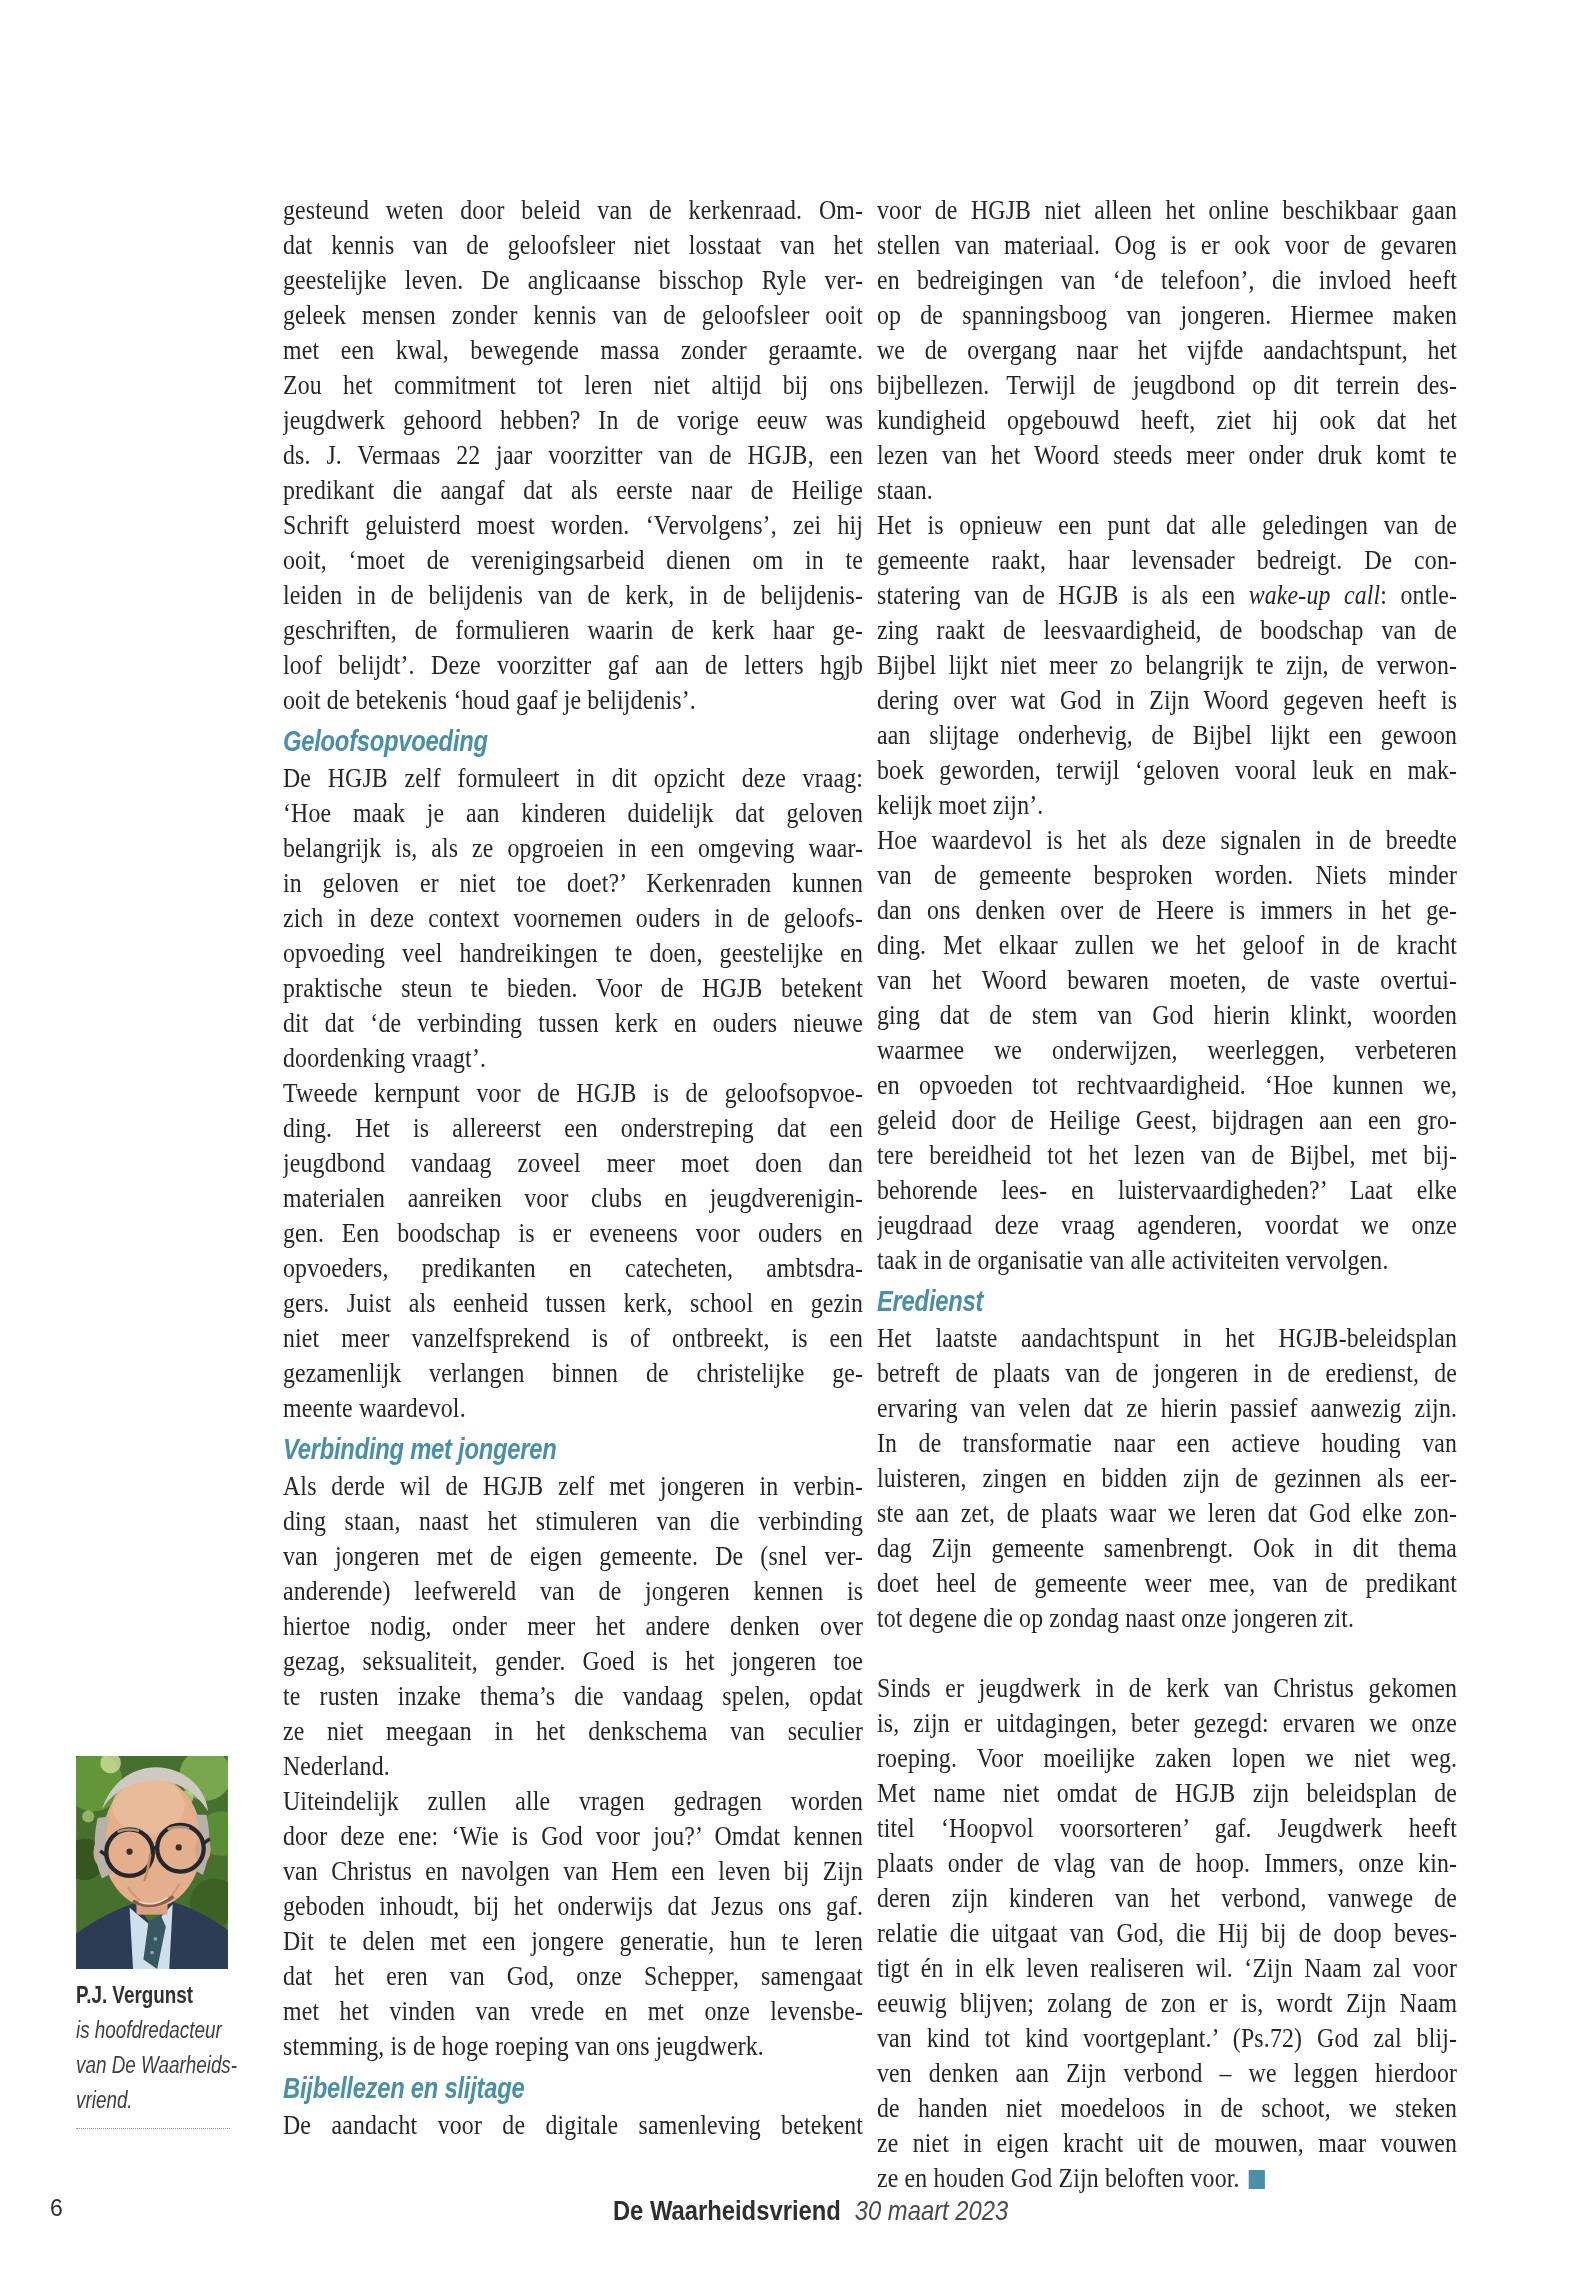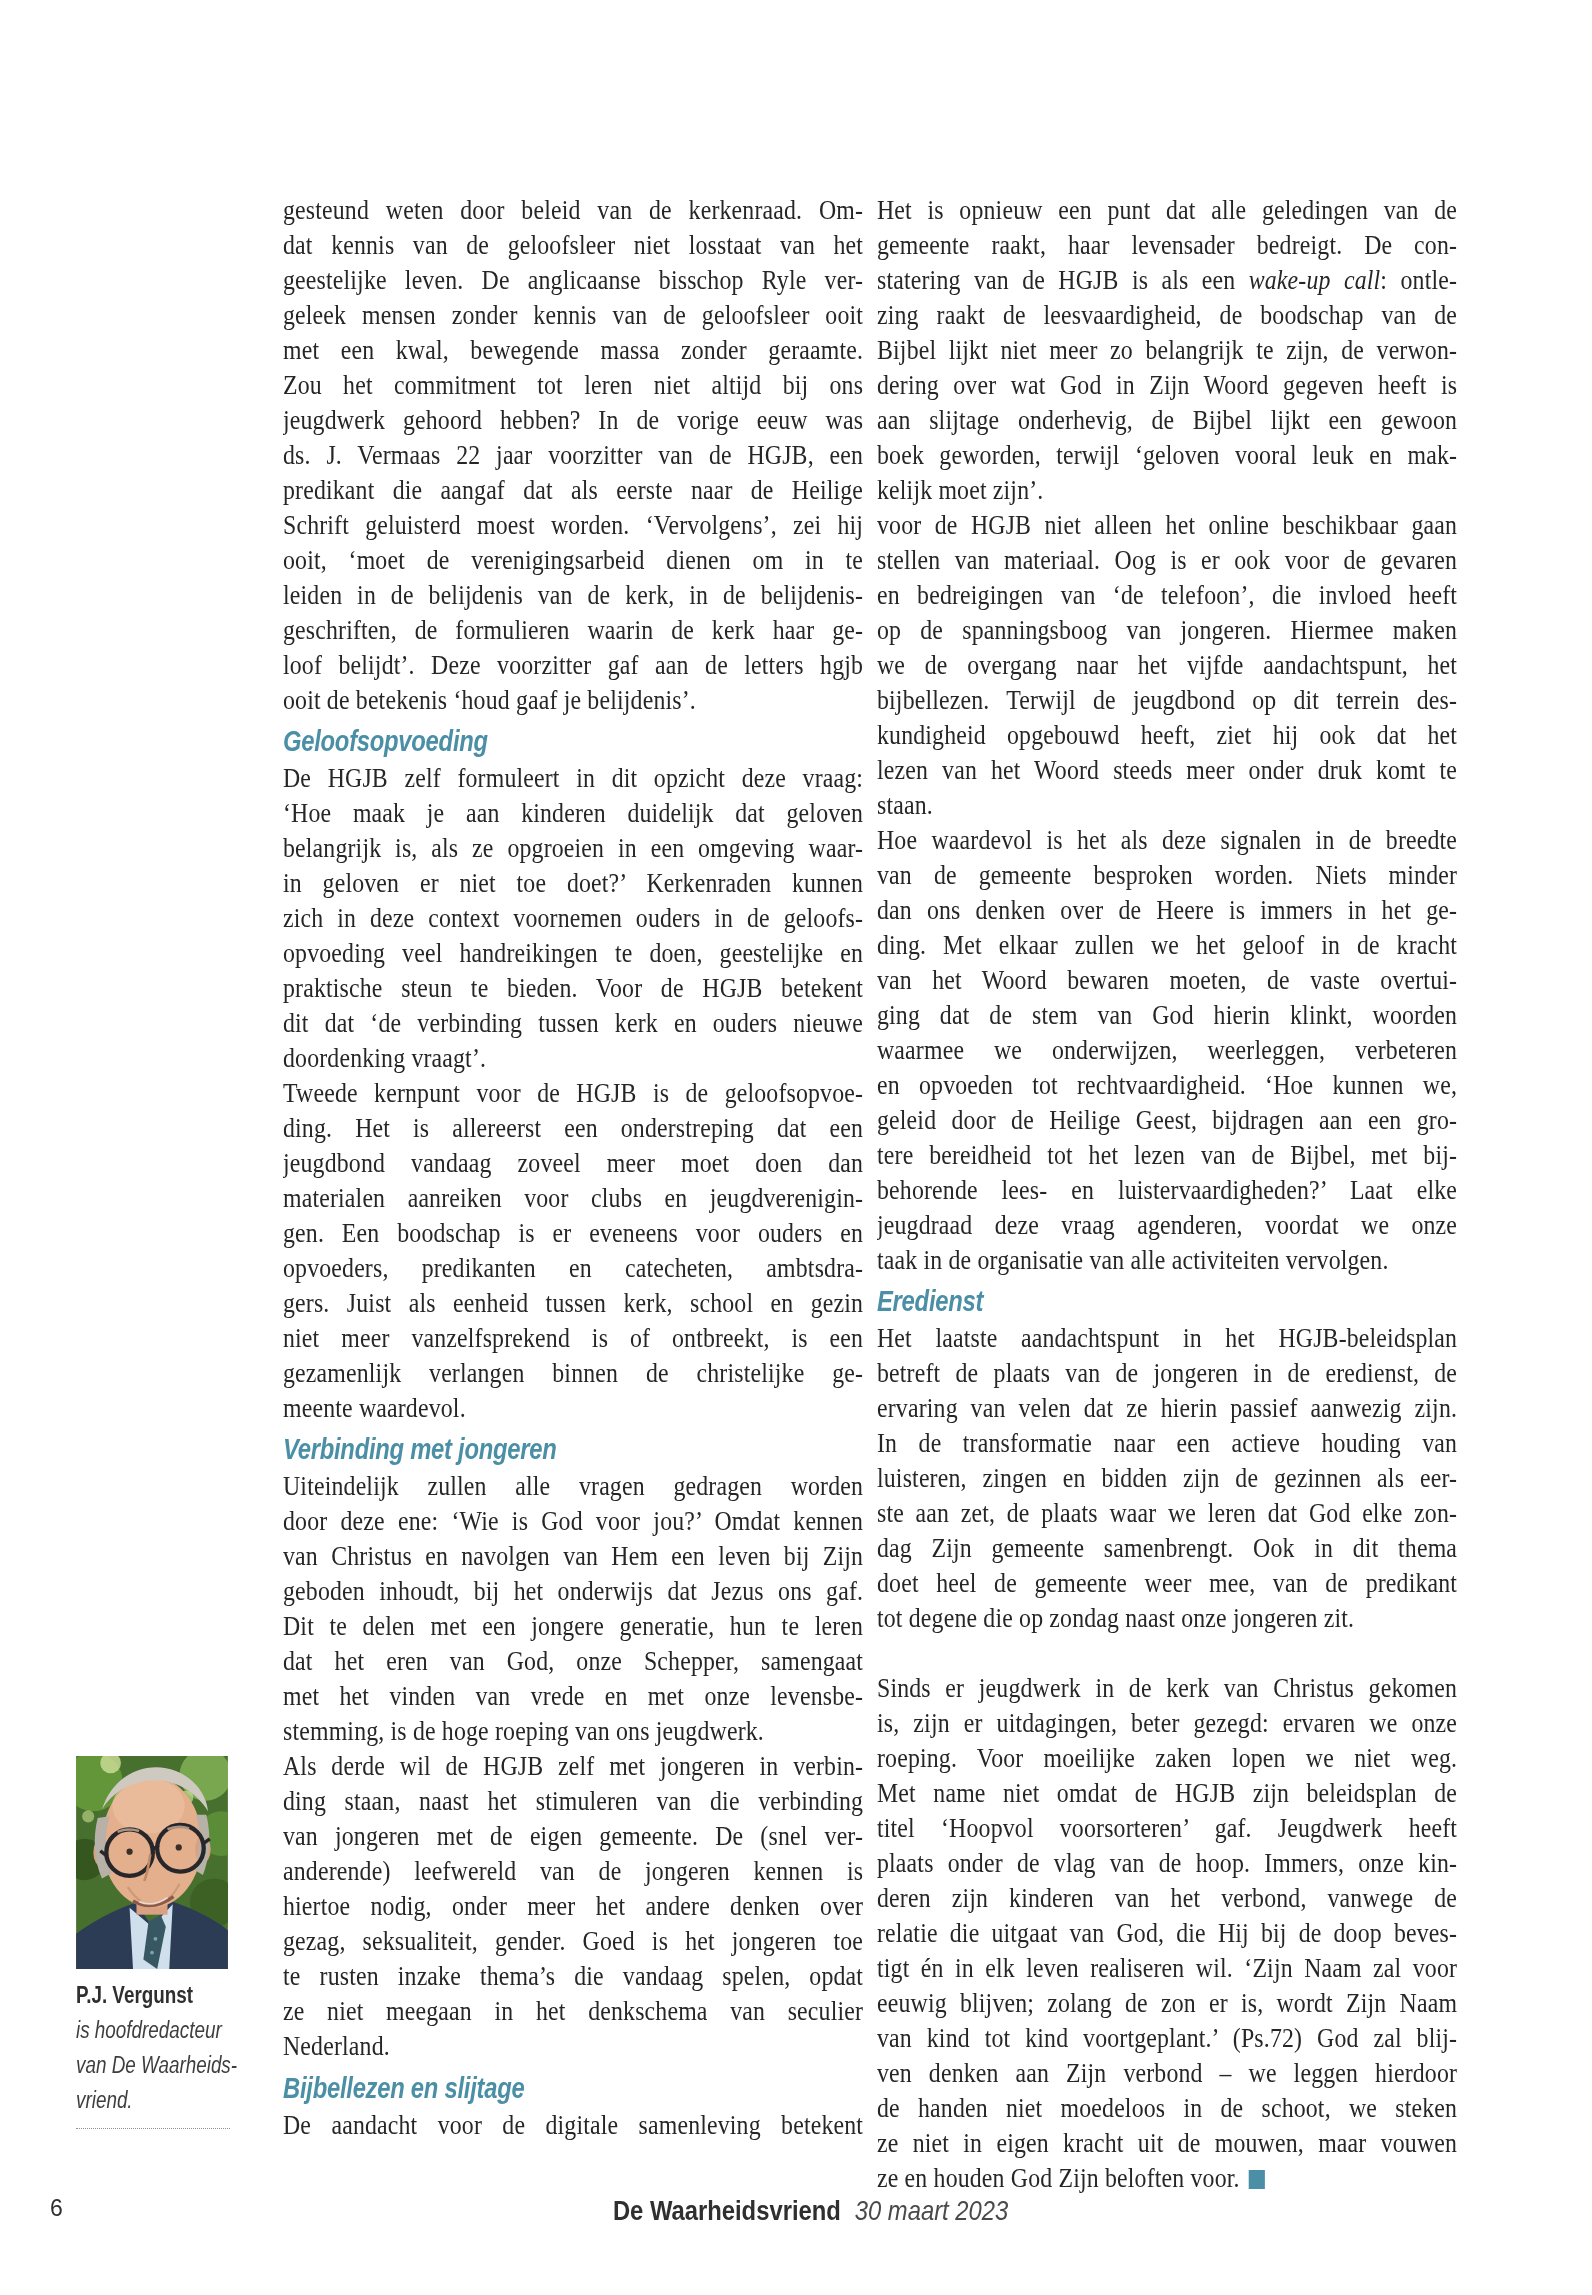--- a/index.html
+++ b/index.html
@@ -108,67 +108,67 @@
         <div class="line"><span>materialen aanreiken voor clubs en jeugdverenigin-</span></div>
         <div class="line"><span>gen. Een boodschap is er eveneens voor ouders en</span></div>
         <div class="line"><span>opvoeders, predikanten en catecheten, ambtsdra-</span></div>
         <div class="line"><span>gers. Juist als eenheid tussen kerk, school en gezin</span></div>
         <div class="line"><span>niet meer vanzelfsprekend is of ontbreekt, is een</span></div>
         <div class="line"><span>gezamenlijk verlangen binnen de christelijke ge-</span></div>
         <div class="line endp"><span>meente waardevol.</span></div>
       </div>
       <div class="heading">Verbinding met jongeren</div>
       <div class="para">
-        <div class="line"><span>Uiteindelijk zullen alle vragen gedragen worden</span></div>
-        <div class="line"><span>door deze ene: ‘Wie is God voor jou?’ Omdat kennen</span></div>
-        <div class="line"><span>van Christus en navolgen van Hem een leven bij Zijn</span></div>
-        <div class="line"><span>geboden inhoudt, bij het onderwijs dat Jezus ons gaf.</span></div>
-        <div class="line"><span>Dit te delen met een jongere generatie, hun te leren</span></div>
-        <div class="line"><span>dat het eren van God, onze Schepper, samengaat</span></div>
-        <div class="line"><span>met het vinden van vrede en met onze levensbe-</span></div>
-        <div class="line endp"><span>stemming, is de hoge roeping van ons jeugdwerk.</span></div>
-      </div>
-      <div class="para">
         <div class="line"><span>Als derde wil de HGJB zelf met jongeren in verbin-</span></div>
         <div class="line"><span>ding staan, naast het stimuleren van die verbinding</span></div>
         <div class="line"><span>van jongeren met de eigen gemeente. De (snel ver-</span></div>
         <div class="line"><span>anderende) leefwereld van de jongeren kennen is</span></div>
         <div class="line"><span>hiertoe nodig, onder meer het andere denken over</span></div>
         <div class="line"><span>gezag, seksualiteit, gender. Goed is het jongeren toe</span></div>
         <div class="line"><span>te rusten inzake thema’s die vandaag spelen, opdat</span></div>
         <div class="line"><span>ze niet meegaan in het denkschema van seculier</span></div>
         <div class="line endp"><span>Nederland.</span></div>
       </div>
+      <div class="para">
+        <div class="line"><span>Uiteindelijk zullen alle vragen gedragen worden</span></div>
+        <div class="line"><span>door deze ene: ‘Wie is God voor jou?’ Omdat kennen</span></div>
+        <div class="line"><span>van Christus en navolgen van Hem een leven bij Zijn</span></div>
+        <div class="line"><span>geboden inhoudt, bij het onderwijs dat Jezus ons gaf.</span></div>
+        <div class="line"><span>Dit te delen met een jongere generatie, hun te leren</span></div>
+        <div class="line"><span>dat het eren van God, onze Schepper, samengaat</span></div>
+        <div class="line"><span>met het vinden van vrede en met onze levensbe-</span></div>
+        <div class="line endp"><span>stemming, is de hoge roeping van ons jeugdwerk.</span></div>
+      </div>
       <div class="heading">Bijbellezen en slijtage</div>
       <div class="para">
         <div class="line"><span>De aandacht voor de digitale samenleving betekent</span></div>
       </div>
     </div>
   <div class="col col-right">
+      <div class="para">
+        <div class="line"><span>voor de HGJB niet alleen het online beschikbaar gaan</span></div>
+        <div class="line"><span>stellen van materiaal. Oog is er ook voor de gevaren</span></div>
+        <div class="line"><span>en bedreigingen van ‘de telefoon’, die invloed heeft</span></div>
+        <div class="line"><span>op de spanningsboog van jongeren. Hiermee maken</span></div>
+        <div class="line"><span>we de overgang naar het vijfde aandachtspunt, het</span></div>
+        <div class="line"><span>bijbellezen. Terwijl de jeugdbond op dit terrein des-</span></div>
+        <div class="line"><span>kundigheid opgebouwd heeft, ziet hij ook dat het</span></div>
+        <div class="line"><span>lezen van het Woord steeds meer onder druk komt te</span></div>
+        <div class="line endp"><span>staan.</span></div>
+      </div>
       <div class="para">
         <div class="line"><span>Het is opnieuw een punt dat alle geledingen van de</span></div>
         <div class="line"><span>gemeente raakt, haar levensader bedreigt. De con-</span></div>
         <div class="line"><span>statering van de HGJB is als een </span><span class="it">wake-up call</span><span>: ontle-</span></div>
         <div class="line"><span>zing raakt de leesvaardigheid, de boodschap van de</span></div>
         <div class="line"><span>Bijbel lijkt niet meer zo belangrijk te zijn, de verwon-</span></div>
         <div class="line"><span>dering over wat God in Zijn Woord gegeven heeft is</span></div>
         <div class="line"><span>aan slijtage onderhevig, de Bijbel lijkt een gewoon</span></div>
         <div class="line"><span>boek geworden, terwijl ‘geloven vooral leuk en mak-</span></div>
         <div class="line endp"><span>kelijk moet zijn’.</span></div>
-      </div>
-      <div class="para">
-        <div class="line"><span>voor de HGJB niet alleen het online beschikbaar gaan</span></div>
-        <div class="line"><span>stellen van materiaal. Oog is er ook voor de gevaren</span></div>
-        <div class="line"><span>en bedreigingen van ‘de telefoon’, die invloed heeft</span></div>
-        <div class="line"><span>op de spanningsboog van jongeren. Hiermee maken</span></div>
-        <div class="line"><span>we de overgang naar het vijfde aandachtspunt, het</span></div>
-        <div class="line"><span>bijbellezen. Terwijl de jeugdbond op dit terrein des-</span></div>
-        <div class="line"><span>kundigheid opgebouwd heeft, ziet hij ook dat het</span></div>
-        <div class="line"><span>lezen van het Woord steeds meer onder druk komt te</span></div>
-        <div class="line endp"><span>staan.</span></div>
       </div>
       <div class="para">
         <div class="line"><span>Hoe waardevol is het als deze signalen in de breedte</span></div>
         <div class="line"><span>van de gemeente besproken worden. Niets minder</span></div>
         <div class="line"><span>dan ons denken over de Heere is immers in het ge-</span></div>
         <div class="line"><span>ding. Met elkaar zullen we het geloof in de kracht</span></div>
         <div class="line"><span>van het Woord bewaren moeten, de vaste overtui-</span></div>
         <div class="line"><span>ging dat de stem van God hierin klinkt, woorden</span></div>
         <div class="line"><span>waarmee we onderwijzen, weerleggen, verbeteren</span></div>
         <div class="line"><span>en opvoeden tot rechtvaardigheid. ‘Hoe kunnen we,</span></div>

